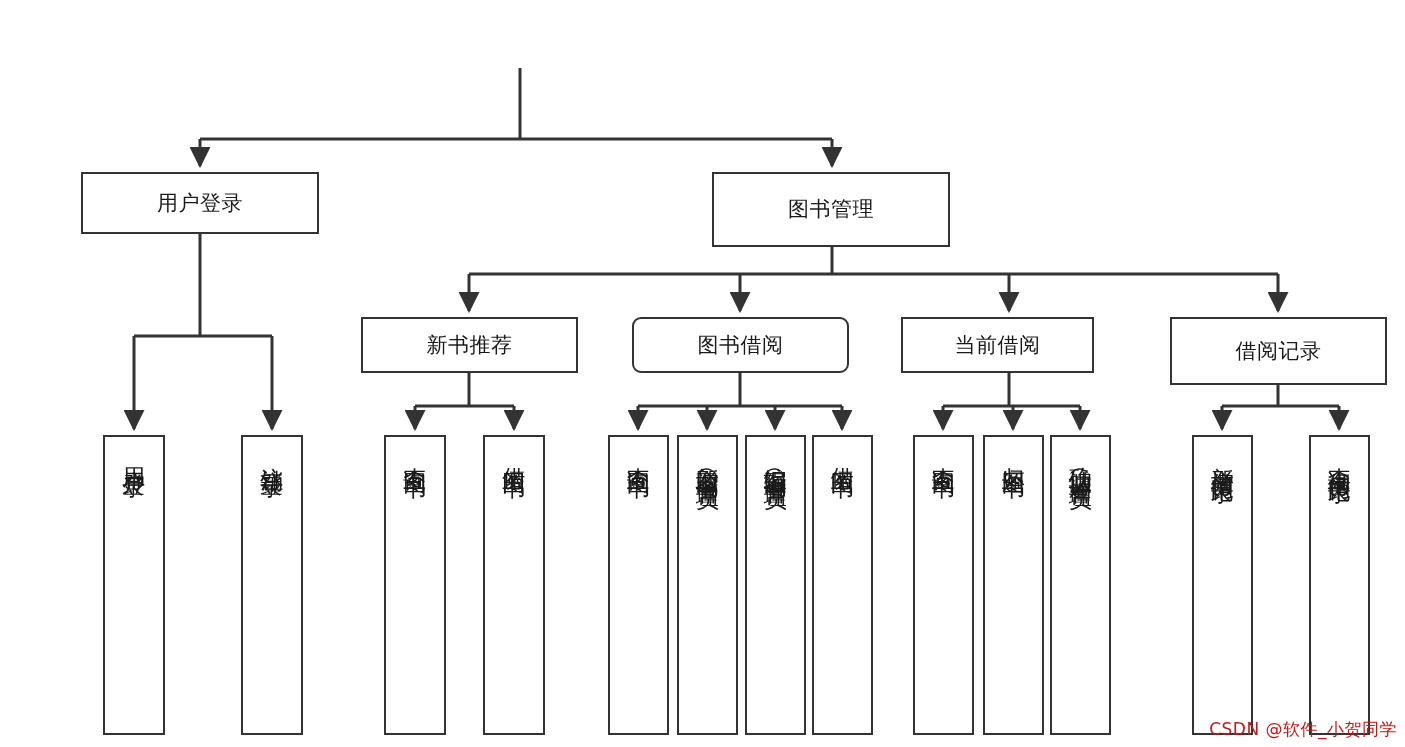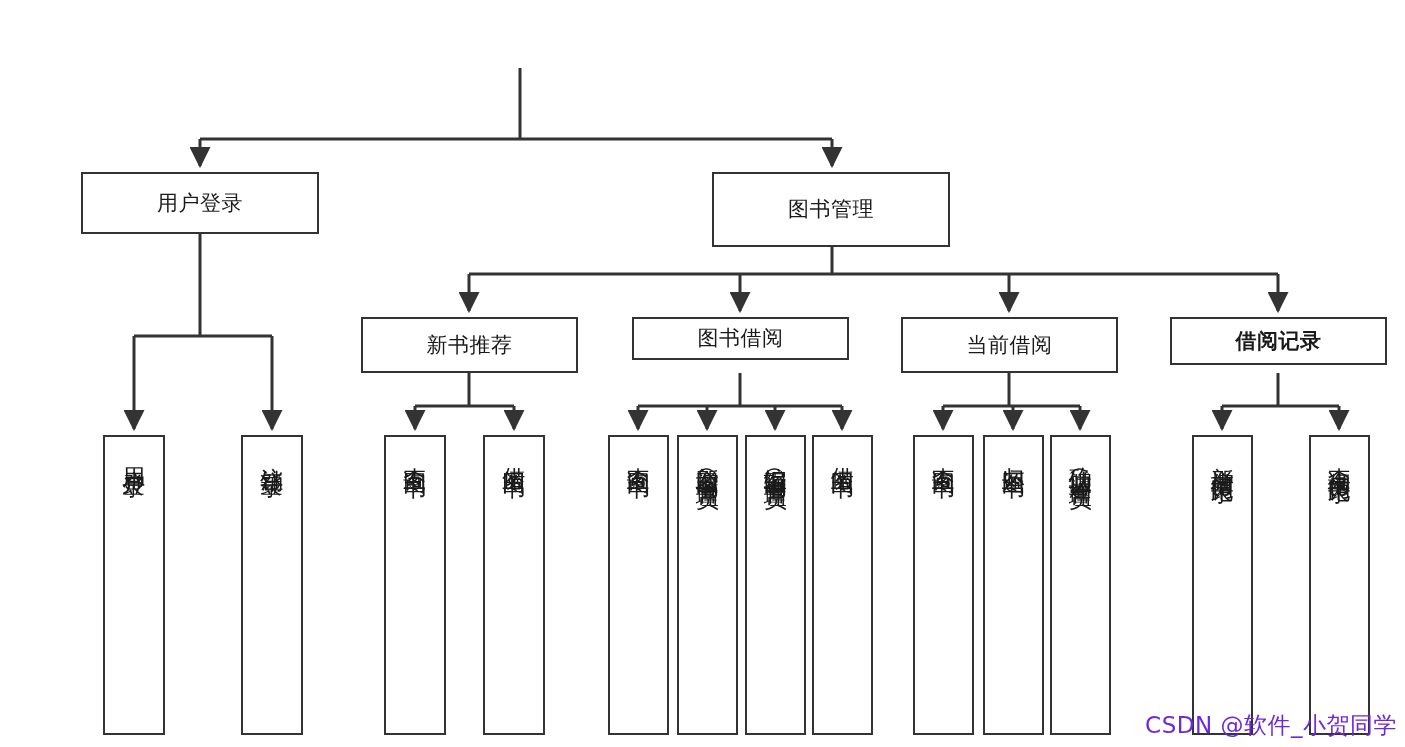--- a/index.html
+++ b/index.html
@@ -54,22 +54,22 @@
     writing-mode: vertical-rl;
     text-orientation: upright;
     font-size: 23px;
     letter-spacing: 3px;
     white-space: nowrap;
   }
   #watermark {
     position: absolute;
     right: 8px;
     bottom: 6px;
-    font-size: 23px;
-    color: #6d28d9;
+    font-size: 17px;
+    color: #b91c1c;
     letter-spacing: 0.5px;
     z-index: 5;
     white-space: nowrap;
   }
 </style>
 </head>
 <body>
 
 <div id="canvas">
 
@@ -127,27 +127,27 @@
   <div class="node horiz" id="n-l2-0" style="left: 81px; top: 172px; width: 238px; height: 62px;">
     <span class="lbl">用户登录</span>
   </div>
   <div class="node horiz" id="n-l2-1" style="left: 712px; top: 172px; width: 238px; height: 75px;">
     <span class="lbl">图书管理</span>
   </div>
 
   <div class="node horiz" id="n-l3-0" style="left: 361px; top: 317px; width: 217px; height: 56px;">
     <span class="lbl">新书推荐</span>
   </div>
-  <div class="node horiz" id="n-l3-1" style="left: 632px; top: 317px; width: 217px; height: 43px;">
+  <div class="node horiz" id="n-l3-1" style="left: 632px; top: 317px; width: 217px; height: 56px; border-radius: 9px;">
     <span class="lbl">图书借阅</span>
   </div>
-  <div class="node horiz" id="n-l3-2" style="left: 901px; top: 317px; width: 217px; height: 56px;">
+  <div class="node horiz" id="n-l3-2" style="left: 901px; top: 317px; width: 193px; height: 56px;">
     <span class="lbl">当前借阅</span>
   </div>
-  <div class="node horiz" id="n-l3-3" style="left: 1170px; top: 317px; width: 217px; height: 48px; font-weight: bold;">
+  <div class="node horiz" id="n-l3-3" style="left: 1170px; top: 317px; width: 217px; height: 68px;">
     <span class="lbl">借阅记录</span>
   </div>
 
   <div class="node vert" id="n-lf-0" style="left: 103px; top: 435px; width: 62px; height: 300px;">
     <span class="lbl">用户登录</span>
   </div>
   <div class="node vert" id="n-lf-1" style="left: 241px; top: 435px; width: 62px; height: 300px;">
     <span class="lbl">注销登录</span>
   </div>
   <div class="node vert" id="n-lf-2" style="left: 384px; top: 435px; width: 62px; height: 300px;">

